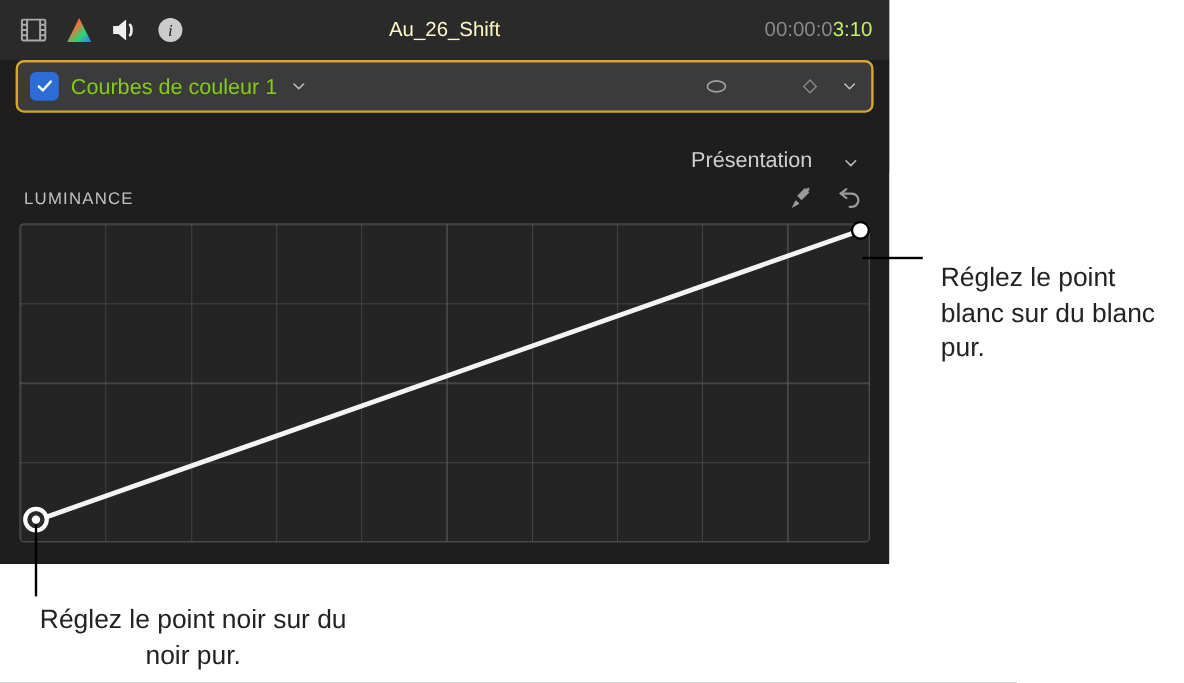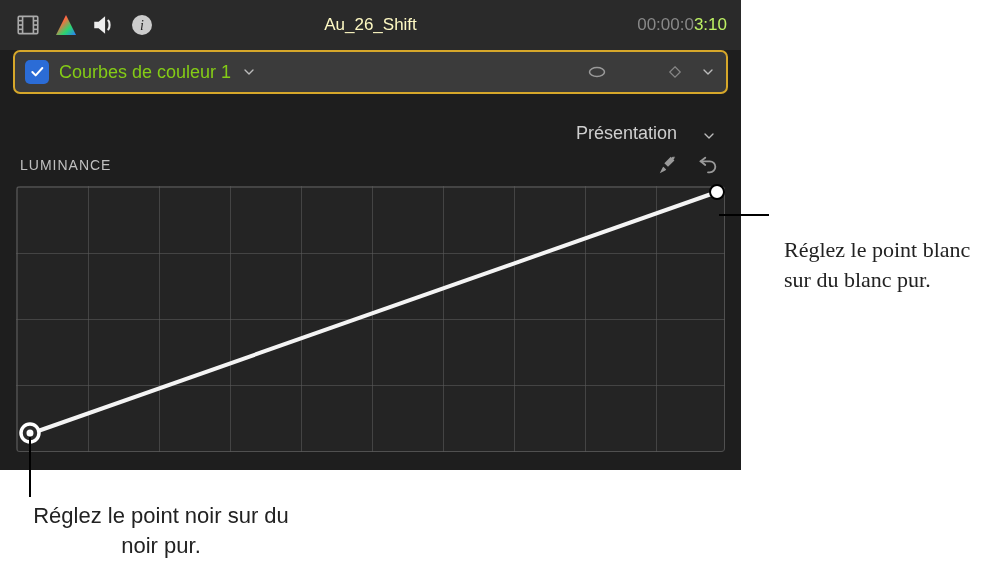--- a/index.html
+++ b/index.html
@@ -263,20 +263,20 @@
           <circle cx="702" cy="6" r="7" class="ctrl-point"></circle>
           <circle cx="14" cy="247" r="9" fill="#2b2b2b" stroke="#fff" stroke-width="3.5"></circle>
           <circle cx="14" cy="247" r="3.5" fill="#fff"></circle>
         </svg>
       </div>
     </div>
   </div>
 </div>
 
 <div class="callout-line" style="left:719px; top:214px; width:50px; height:1.5px;"></div>
-<div class="callout" style="left:784px; top:235px; width:190px;font-family:Liberation Serif, serif;">
+<div class="callout" style="left:784px; top:216px; width:190px;">
   <span>Réglez le point blanc sur du blanc pur.</span>
 </div>
 
 <div class="callout-line" style="left:29px; top:437px; width:1.5px; height:60px;"></div>
 <div class="callout" style="left:31px; top:501px; width:260px;text-align:center;">
   <span>Réglez le point noir sur du noir pur.</span>
 </div>
 
 </body></html>

